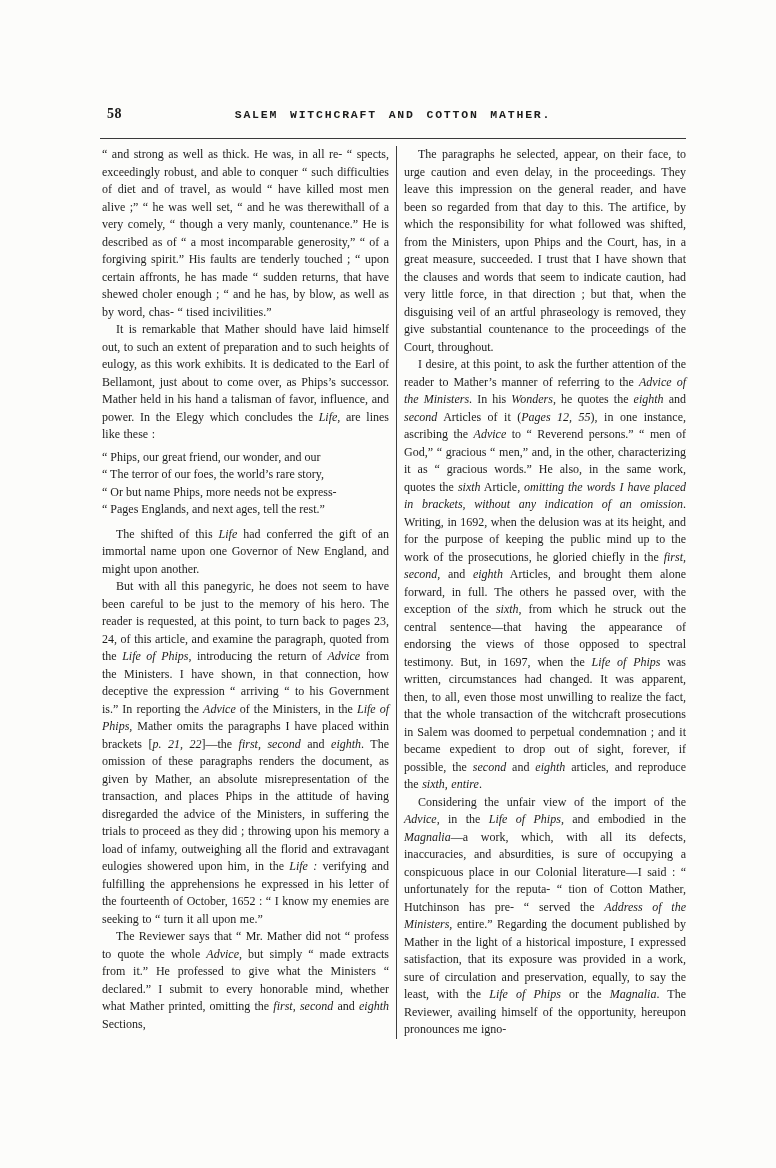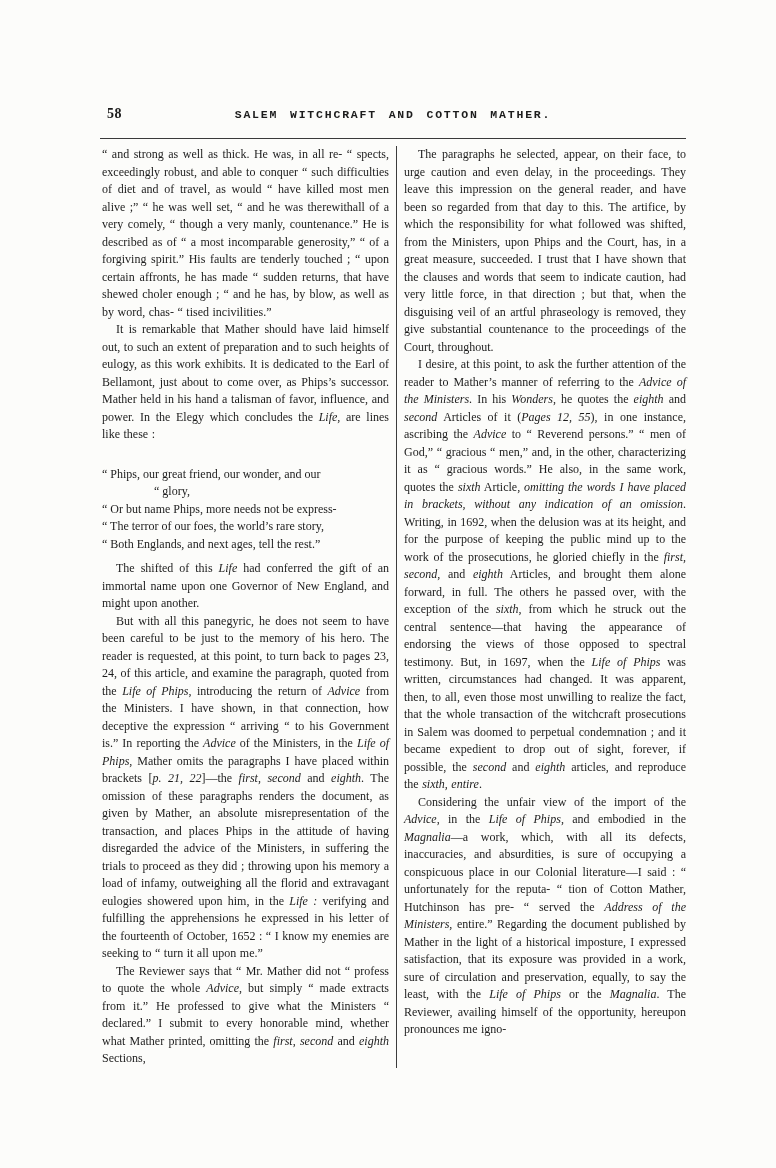--- a/index.html
+++ b/index.html
@@ -75,21 +75,21 @@
     margin: 0;
     text-align: justify;
     word-spacing: 0.5px;
   }
   .para.indent { text-indent: 14px; }
   .para em, .verse em {
     font-style: italic;
     font-family: Liberation Serif, serif;
   }
   .verse {
-    margin: 22px 0 7px 0;
+    margin: 5px 0 7px 0;
   }
   .verse-line {
     text-align: left;
     white-space: nowrap;
   }
   .verse-line.hang {
     padding-left: 52px;
   }
 </style>
 </head>
@@ -100,24 +100,23 @@
     <span class="pagenum">58</span>
     <span class="running-title">SALEM WITCHCRAFT AND COTTON MATHER.</span>
   </div>
   <div class="header-rule"></div>
   <div class="columns">
     <div class="col col-left">
         <p class="para"><span>“ and strong as well as thick.  He was, in all re- “ spects, exceedingly robust, and able to conquer “ such difficulties of diet and of travel, as would “ have killed most men alive ;” “ he was well set, “ and he was therewithall of a very comely, “ though a very manly, countenance.”  He is described as of “ a most incomparable generosity,” “ of a forgiving spirit.”  His faults are tenderly touched ; “ upon certain affronts, he has made “ sudden returns, that have shewed choler enough ; “ and he has, by blow, as well as by word, chas- “ tised incivilities.”</span></p>
         <p class="para indent"><span>It is remarkable that Mather should have laid himself out, to such an extent of preparation and to such heights of eulogy, as this work exhibits.  It is dedicated to the Earl of Bellamont, just about to come over, as Phips’s successor. Mather held in his hand a talisman of favor, influence, and power.  In the Elegy which concludes the </span><em>Life</em><span>, are lines like these :</span></p>
         <div class="verse">
           <div class="verse-line"><span>“ Phips, our great friend, our wonder, and our</span></div>
-          <div class="verse-line hang"><span>“ glory,</span></div>
+          <div class="verse-line"><span>“ The terror of our foes, the world’s rare story,</span></div>
           <div class="verse-line"><span>“ Or but name Phips, more needs not be express-</span></div>
-          <div class="verse-line"><span>“ The terror of our foes, the world’s rare story,</span></div>
-          <div class="verse-line"><span>“ Both Englands, and next ages, tell the rest.”</span></div>
+          <div class="verse-line"><span>“ Pages Englands, and next ages, tell the rest.”</span></div>
         </div>
         <p class="para indent"><span>The shifted of this </span><em>Life</em><span> had conferred the gift of an immortal name upon one Governor of New England, and might upon another.</span></p>
         <p class="para indent"><span>But with all this panegyric, he does not seem to have been careful to be just to the memory of his hero.  The reader is requested, at this point, to turn back to pages 23, 24, of this article, and examine the paragraph, quoted from the </span><em>Life of Phips</em><span>, introducing the return of </span><em>Advice</em><span> from the Ministers.  I have shown, in that connection, how deceptive the expression “ arriving “ to his Government is.”  In reporting the </span><em>Advice</em><span> of the Ministers, in the </span><em>Life of Phips</em><span>, Mather omits the paragraphs I have placed within brackets [</span><em>p. 21, 22</em><span>]—the </span><em>first</em><span>, </span><em>second</em><span> and </span><em>eighth</em><span>. The omission of these paragraphs renders the document, as given by Mather, an absolute misrepresentation of the transaction, and places Phips in the attitude of having disregarded the advice of the Ministers, in suffering the trials to proceed as they did ; throwing upon his memory a load of infamy, outweighing all the florid and extravagant eulogies showered upon him, in the </span><em>Life :</em><span> verifying and fulfilling the apprehensions he expressed in his letter of the fourteenth of October, 1652 : “ I know my enemies are seeking to “ turn it all upon me.”</span></p>
         <p class="para indent"><span>The Reviewer says that “ Mr. Mather did not “ profess to quote the whole </span><em>Advice</em><span>, but simply “ made extracts from it.”  He professed to give what the Ministers “ declared.”  I submit to every honorable mind, whether what Mather printed, omitting the </span><em>first</em><span>, </span><em>second</em><span> and </span><em>eighth</em><span> Sections,</span></p>
       </div>
     <div class="divider"></div>
     <div class="col col-right">
         <p class="para indent"><span>The paragraphs he selected, appear, on their face, to urge caution and even delay, in the proceedings.  They leave this impression on the general reader, and have been so regarded from that day to this.  The artifice, by which the responsibility for what followed was shifted, from the Ministers, upon Phips and the Court, has, in a great measure, succeeded.  I trust that I have shown that the clauses and words that seem to indicate caution, had very little force, in that direction ; but that, when the disguising veil of an artful phraseology is removed, they give substantial countenance to the proceedings of the Court, throughout.</span></p>
         <p class="para indent"><span>I desire, at this point, to ask the further attention of the reader to Mather’s manner of referring to the </span><em>Advice of the Ministers</em><span>.  In his </span><em>Wonders</em><span>, he quotes the </span><em>eighth</em><span> and </span><em>second</em><span> Articles of it (</span><em>Pages 12, 55</em><span>), in one instance, ascribing the </span><em>Advice</em><span> to “ Reverend persons.” “ men of God,” “ gracious “ men,” and, in the other, characterizing it as “ gracious words.”  He also, in the same work, quotes the </span><em>sixth</em><span> Article, </span><em>omitting the words I have placed in brackets, without any indication of an omission</em><span>.  Writing, in 1692, when the delusion was at its height, and for the purpose of keeping the public mind up to the work of the prosecutions, he gloried chiefly in the </span><em>first, second</em><span>, and </span><em>eighth</em><span> Articles, and brought them alone forward, in full.  The others he passed over, with the exception of the </span><em>sixth</em><span>, from which he struck out the central sentence—that having the appearance of endorsing the views of those opposed to spectral testimony. But, in 1697, when the </span><em>Life of Phips</em><span> was written, circumstances had changed.  It was apparent, then, to all, even those most unwilling to realize the fact, that the whole transaction of the witchcraft prosecutions in Salem was doomed to perpetual condemnation ; and it became expedient to drop out of sight, forever, if possible, the </span><em>second</em><span> and </span><em>eighth</em><span> articles, and reproduce the </span><em>sixth, entire</em><span>.</span></p>
         <p class="para indent"><span>Considering the unfair view of the import of the </span><em>Advice</em><span>, in the </span><em>Life of Phips</em><span>, and embodied in the </span><em>Magnalia</em><span>—a work, which, with all its defects, inaccuracies, and absurdities, is sure of occupying a conspicuous place in our Colonial literature—I said : “ unfortunately for the reputa- “ tion of Cotton Mather, Hutchinson has pre- “ served the </span><em>Address of the Ministers</em><span>, entire.” Regarding the document published by Mather in the light of a historical imposture, I expressed satisfaction, that its exposure was provided in a work, sure of circulation and preservation, equally, to say the least, with the </span><em>Life of Phips</em><span> or the </span><em>Magnalia</em><span>.  The Reviewer, availing himself of the opportunity, hereupon pronounces me igno-</span></p>

